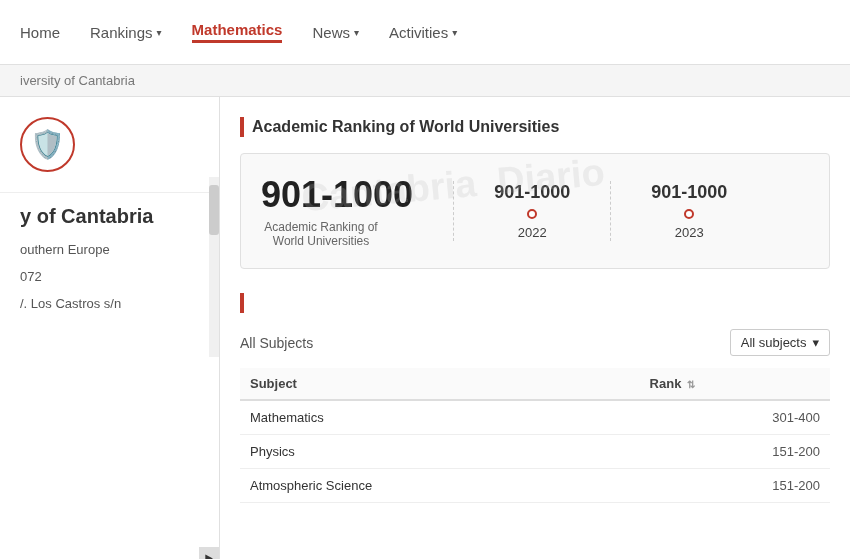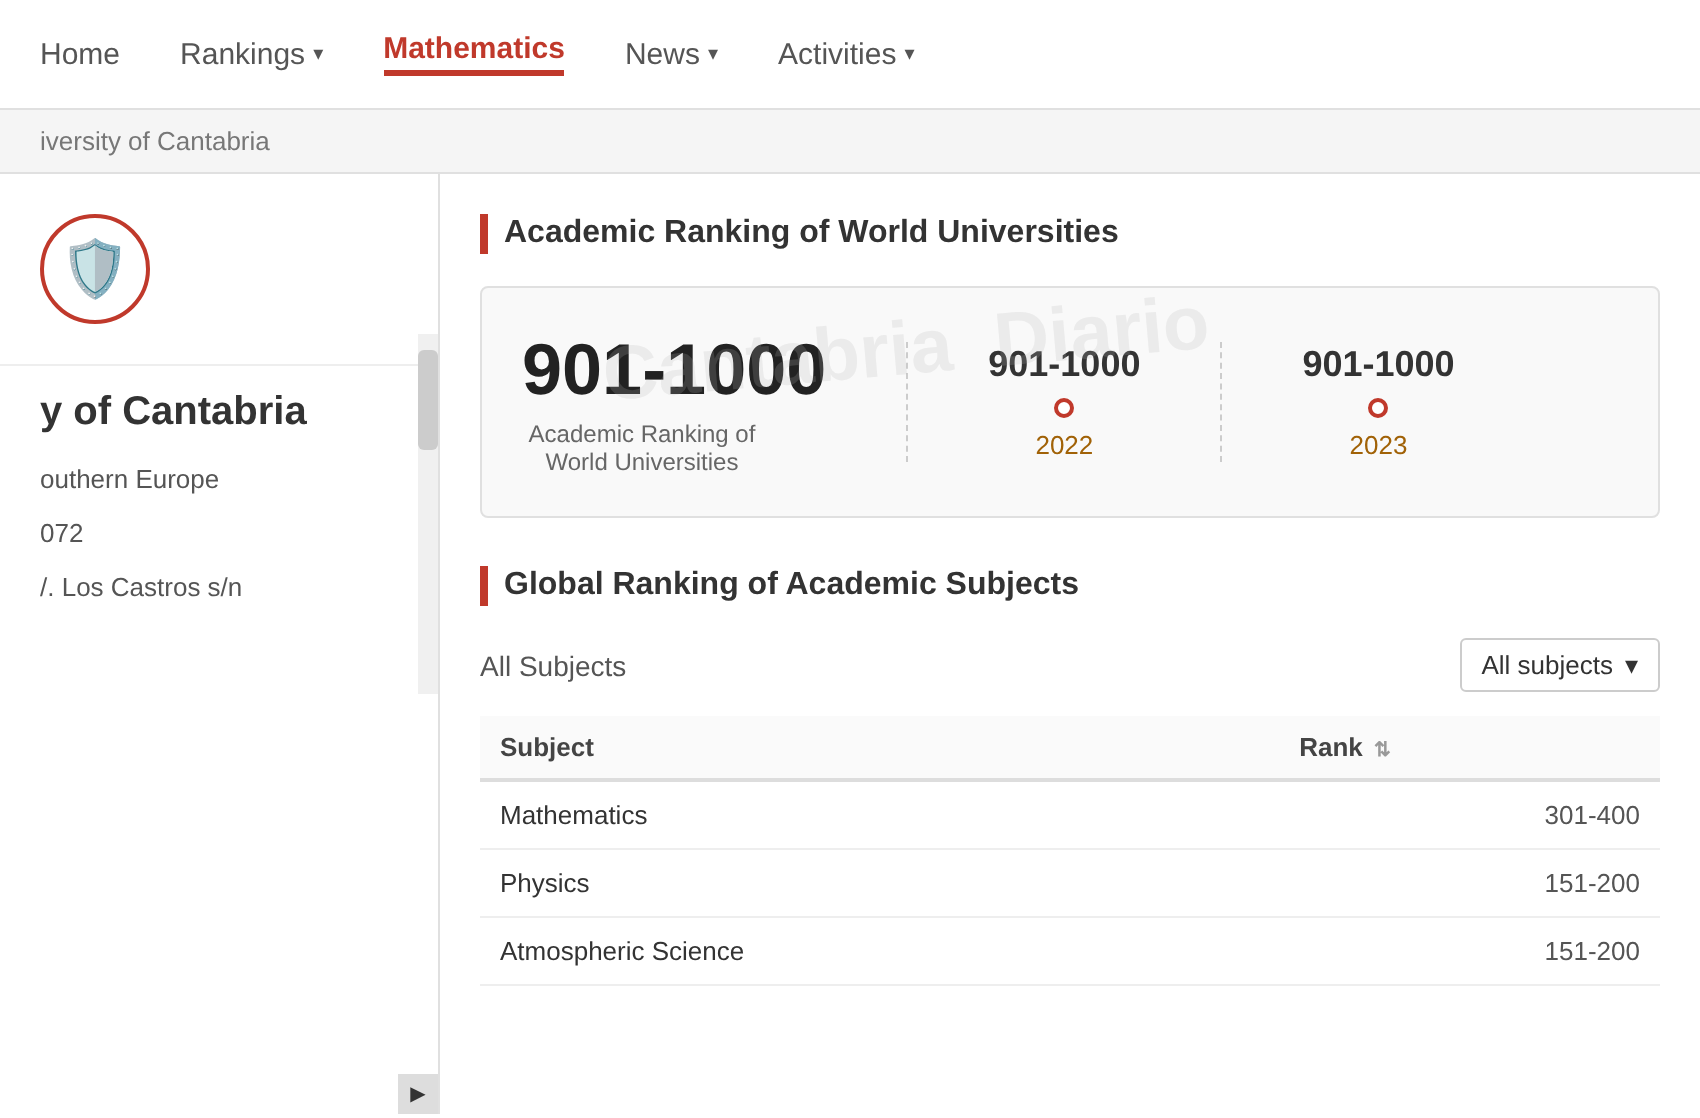--- a/index.html
+++ b/index.html
@@ -1,19 +1,19 @@
 <!DOCTYPE html>
 <html><head>
   <meta charset="utf-8">
   <style>
     * { box-sizing: border-box; margin: 0; padding: 0; }
     body { font-family: Arial, sans-serif; font-size: 14px; color: #333; background: #fff; width: 850px; height: 559px; overflow: hidden; }
 
     
-    .nav { display: flex; align-items: center; height: 55px; border-bottom: 1px solid #e0e0e0; padding: 0 20px; gap: 30px; }
+    .nav { display: flex; align-items: center; height: 65px; border-bottom: 1px solid #e0e0e0; padding: 0 20px; gap: 30px; }
     .nav-item { font-size: 15px; color: #555; cursor: pointer; display: flex; align-items: center; gap: 4px; white-space: nowrap; }
     .nav-item.active { color: #c0392b; font-weight: bold; border-bottom: 3px solid #c0392b; padding-bottom: 2px; }
     .nav-chevron { font-size: 10px; }
 
     
     .breadcrumb-bar { background: #f5f5f5; padding: 8px 20px; font-size: 13px; color: #777; border-bottom: 1px solid #e0e0e0; }
 
     
     .main-layout { display: flex; height: calc(559px - 55px - 34px); }
 
@@ -32,21 +32,21 @@
     .section-bar { width: 4px; height: 20px; background: #c0392b; }
 
     
     .ranking-card { background: #f9f9f9; border: 1px solid #e0e0e0; border-radius: 4px; padding: 20px; margin-bottom: 24px; display: flex; align-items: center; gap: 40px; position: relative; overflow: hidden; }
     .rank-main { text-align: center; }
     .rank-big { font-size: 36px; font-weight: bold; color: #222; }
     .rank-label { font-size: 12px; color: #666; margin-top: 4px; max-width: 120px; text-align: center; }
     .rank-year { text-align: center; }
     .rank-year-val { font-size: 18px; font-weight: bold; color: #333; }
     .rank-year-dot { width: 10px; height: 10px; background: #fff; border: 2px solid #c0392b; border-radius: 50%; margin: 6px auto; }
-    .rank-year-label { font-size: 13px; color: #a16207; }
+    .rank-year-label { font-size: 13px; color: #404040; }
     .rank-divider { border-left: 1px dashed #ccc; height: 60px; }
     .watermark { position: absolute; font-size: 38px; font-weight: bold; color: rgba(180,180,180,0.2); transform: rotate(-5deg); top: 10px; left: 60px; pointer-events: none; white-space: nowrap; }
 
     
     .subjects-section { display: flex; gap: 20px; }
     .subjects-main { flex: 1; }
     .subjects-side { width: 160px; min-width: 160px; }
 
     .filter-row { display: flex; align-items: center; justify-content: space-between; margin-bottom: 12px; }
     .filter-label { font-size: 14px; color: #555; }
@@ -134,21 +134,20 @@
       <div class="rank-divider"></div>
       <div class="rank-year">
         <div class="rank-year-val">901-1000</div>
         <div class="rank-year-dot"></div>
         <div class="rank-year-label">2023</div>
       </div>
     </div>
 
     <div class="section-header">
       <div class="section-bar"></div>
-      <span>Global Ranking of Academic Subjects</span>
     </div>
 
     <div class="subjects-section">
 
       <div class="subjects-main">
         <div class="filter-row">
           <span class="filter-label">All Subjects</span>
           <div class="filter-select">
             <span>All subjects</span>
             <span>▾</span>

